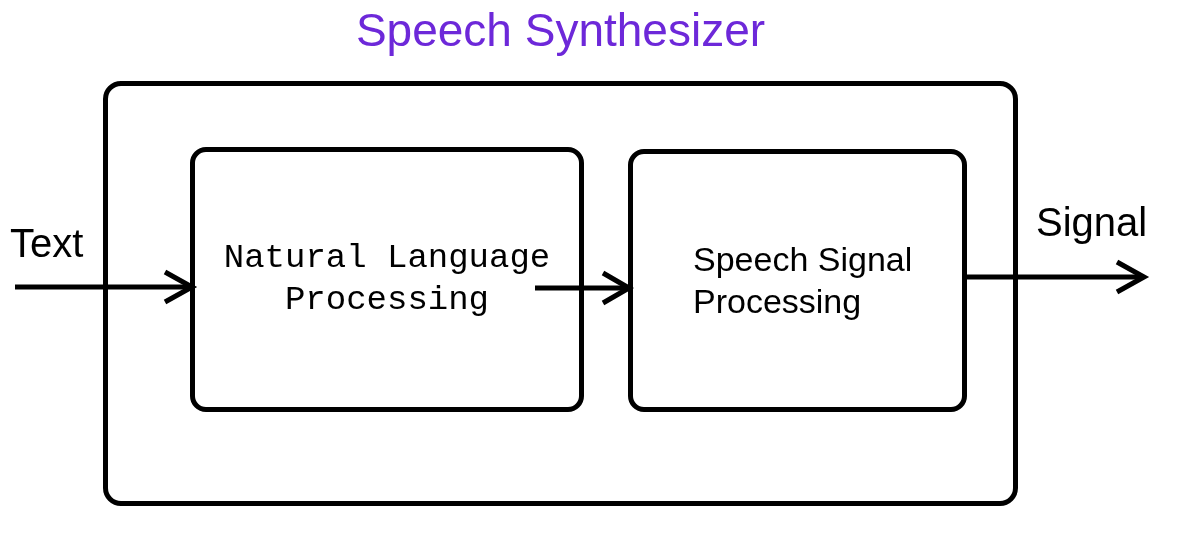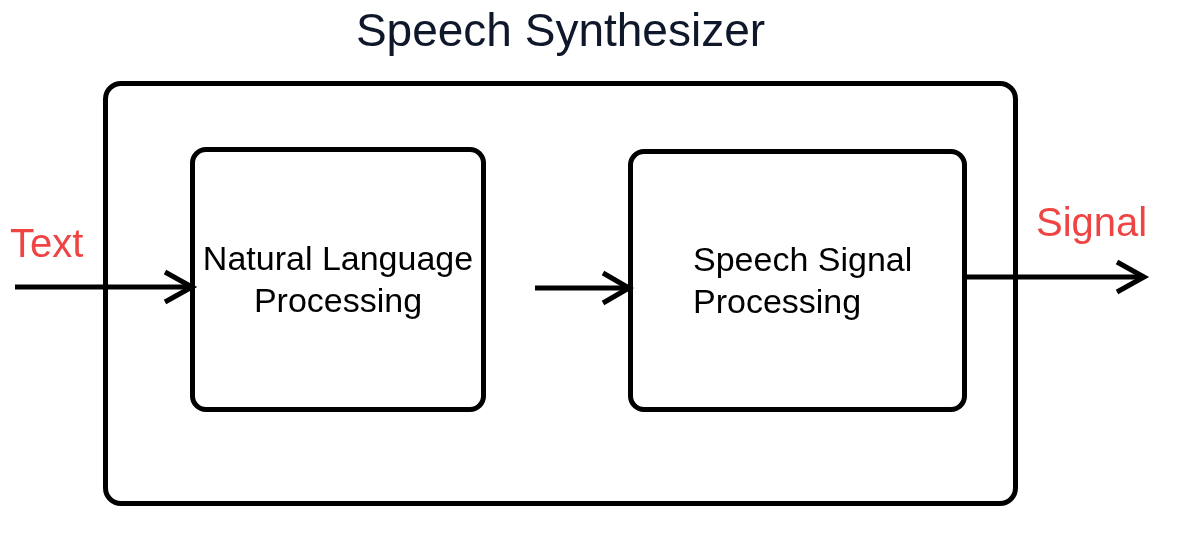--- a/index.html
+++ b/index.html
@@ -18,21 +18,21 @@
   }
   .diagram-title {
     position: absolute;
     left: 103px;
     top: 5px;
     width: 915px;
     text-align: center;
     font-size: 46px;
     line-height: 1.1;
     font-weight: 400;
-    color: #0f172a;
+    color: #6d28d9;
     white-space: nowrap;
   }
   .outer-box {
     position: absolute;
     left: 103px;
     top: 81px;
     width: 915px;
     height: 425px;
     border: 5px solid #000000;
     border-radius: 18px;
@@ -48,40 +48,41 @@
     display: flex;
     flex-direction: column;
     justify-content: center;
     font-size: 34px;
     line-height: 1.22;
     white-space: pre-line;
   }
   .block-nlp {
     left: 190px;
     top: 147px;
-    width: 296px;
+    width: 394px;
     height: 265px;
     align-items: center;
     text-align: center;
+    font-family: Liberation Mono, monospace;
   }
   .block-dsp {
     left: 628px;
     top: 149px;
     width: 339px;
     height: 263px;
     align-items: flex-start;
     text-align: left;
     padding-left: 60px;
   }
   .io-label {
     position: absolute;
     font-size: 40px;
     line-height: 1.1;
     white-space: nowrap;
-    color: #ef4444;
+    color: #000000;
   }
   .io-label-text {
     left: 10px;
     top: 221px;
   }
   .io-label-speech {
     left: 1036px;
     top: 200px;
   }
   .arrows-layer {

